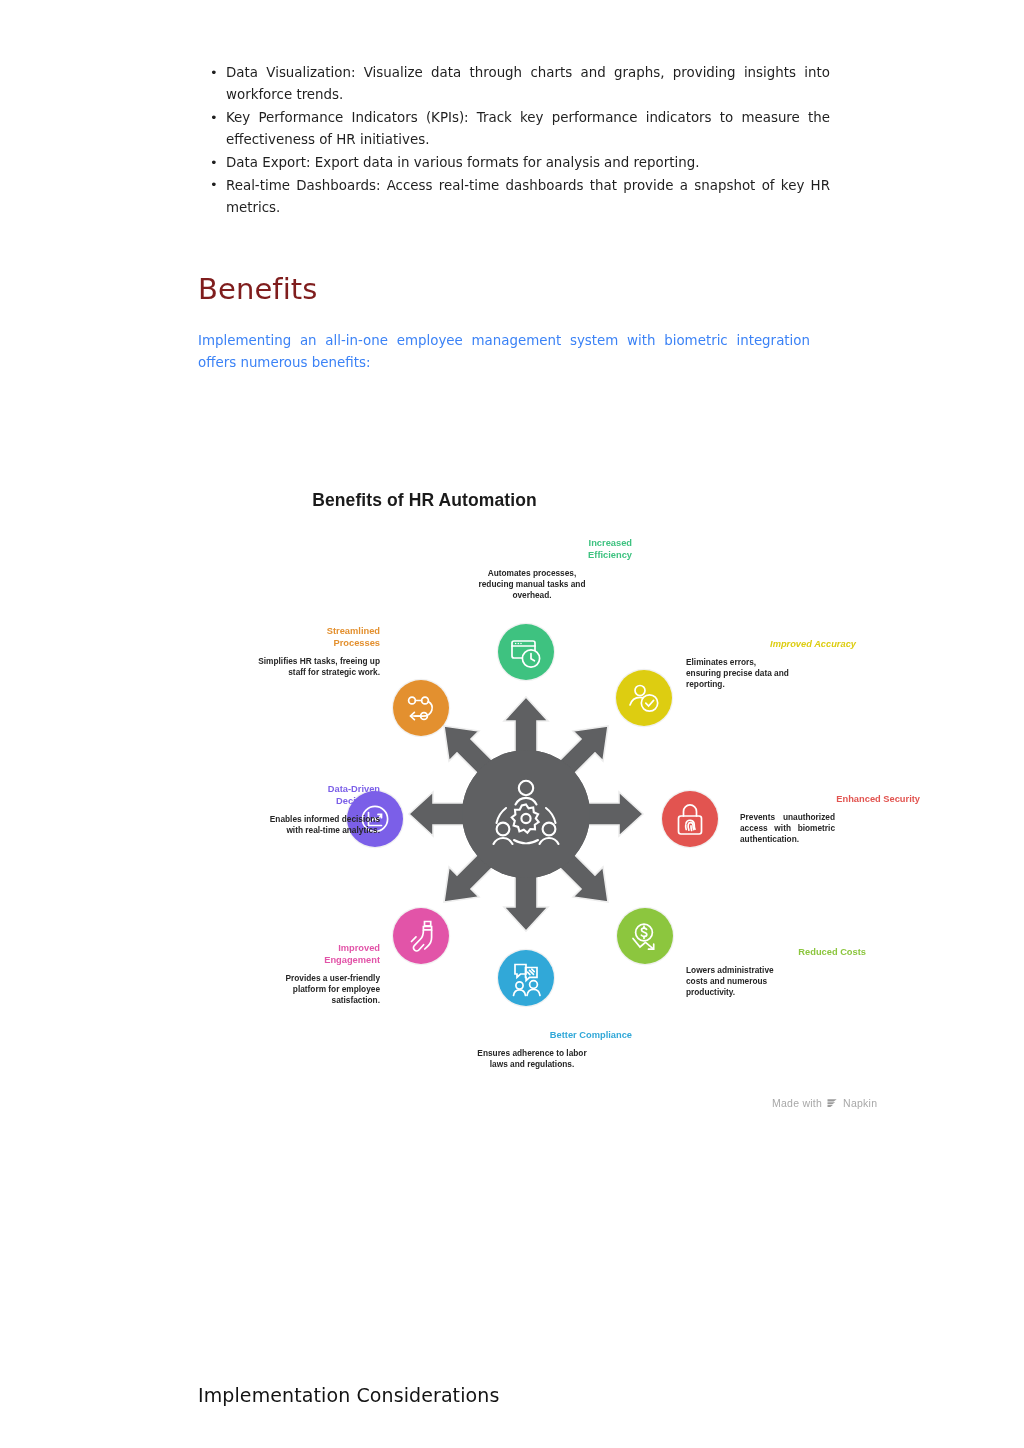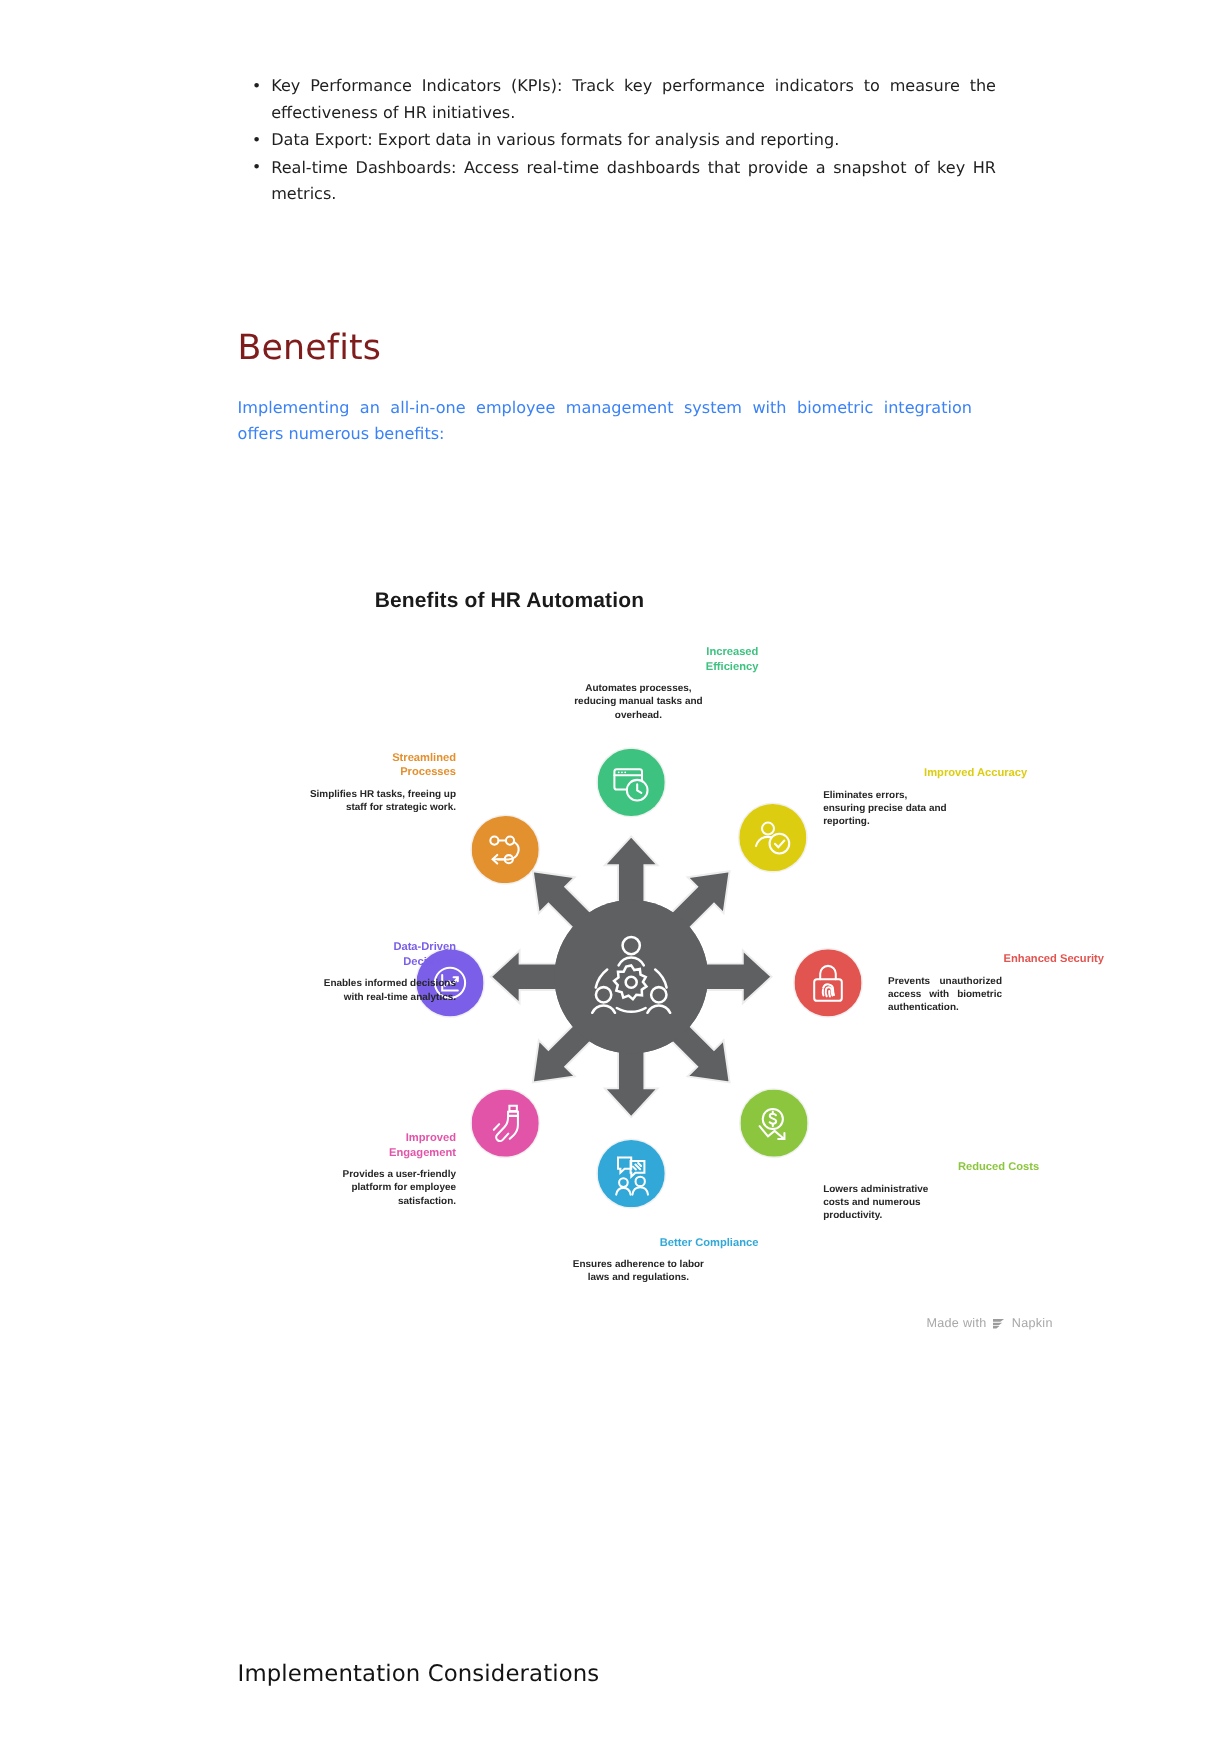--- a/index.html
+++ b/index.html
@@ -166,20 +166,21 @@
     color: #131313;
     margin: 0;
     letter-spacing: 0.1px;
   }
 </style>
 </head>
 <body>
 
 <div class="doc">
   <ul class="bullets">
+    <li>Data Visualization: Visualize data through charts and graphs, providing insights into workforce trends.</li>
     <li>Key Performance Indicators (KPIs): Track key performance indicators to measure the effectiveness of HR initiatives.</li>
     <li>Data Export: Export data in various formats for analysis and reporting.</li>
     <li>Real-time Dashboards: Access real-time dashboards that provide a snapshot of key HR metrics.</li>
   </ul>
 </div>
 
 <h2 class="section-title" style="position:absolute;left:198px;top:274px;">Benefits</h2>
 
 <p class="body-para" style="position:absolute;left:198px;top:330px;width:612px;">Implementing an all-in-one employee management system with biometric integration offers numerous benefits:</p>
 
@@ -256,21 +257,21 @@
     <circle cx="28" cy="28" r="28" fill="#ddcd11"></circle>
     <g fill="none" stroke="#ffffff" stroke-width="1.7" stroke-linecap="round">
       <circle cx="24" cy="20.5" r="5"></circle>
       <path d="M14 35c1.6-5 5.3-7.6 10-7.6 2.2 0 4.2.6 5.9 1.7"></path>
       <circle cx="33.5" cy="33" r="8.2" fill="#ddcd11"></circle>
       <path d="M29.8 33.2l2.8 2.8 5-5.6"></path>
     </g>
   </svg>
 </div>
 <div class="lbl l-align" style="left:686px;top:638px;width:170px;">
-  <span class="ttl" style="color:#ddcd11;">Improved Accuracy</span>
+  <span class="ttl" style="color:#ddcd11;font-style:italic;">Improved Accuracy</span>
   <span class="dsc" style="display:block;width:104px;">Eliminates errors, ensuring precise data and reporting.</span>
 </div>
 
 <div class="node" style="left:662px;top:791px;">
   <svg viewBox="0 0 56 56" xmlns="http://www.w3.org/2000/svg">
     <circle cx="28" cy="28" r="28" fill="#e25450"></circle>
     <g fill="none" stroke="#ffffff" stroke-width="1.7" stroke-linecap="round">
       <rect x="16.5" y="25" width="23" height="18" rx="2.4"></rect>
       <path d="M21.5 25v-4.6a6.5 6.5 0 0 1 13 0V25"></path>
       <path d="M24.2 38.5c-.6-1.6-.7-3.2-.4-4.7"></path>
@@ -290,21 +291,21 @@
     <circle cx="28" cy="28" r="28" fill="#8cc63e"></circle>
     <g fill="none" stroke="#ffffff" stroke-width="1.7" stroke-linecap="round">
       <circle cx="27" cy="24.5" r="8.4"></circle>
       <path d="M29.6 21.4c-.7-.8-1.7-1.2-2.7-1.2-1.4 0-2.4.8-2.4 1.9 0 2.6 5.3 1.6 5.3 4.3 0 1.2-1.1 2-2.6 2-1.1 0-2.1-.4-2.8-1.2"></path>
       <path d="M27 18.2v1.9M27 28.6v1.9"></path>
       <path d="M16 30.5l7 8.5 5.5-4.6 7.5 6.3"></path>
       <path d="M31.5 41.2h5.2v-5"></path>
     </g>
   </svg>
 </div>
-<div class="lbl l-align" style="left:686px;top:946px;width:180px;margin-top:20px;">
+<div class="lbl l-align" style="left:686px;top:946px;width:180px;">
   <span class="ttl" style="color:#8cc63e;">Reduced Costs</span>
   <span class="dsc" style="display:block;width:92px;">Lowers administrative costs and numerous productivity.</span>
 </div>
 
 <div class="node" style="left:498px;top:950px;">
   <svg viewBox="0 0 56 56" xmlns="http://www.w3.org/2000/svg">
     <circle cx="28" cy="28" r="28" fill="#31a8d8"></circle>
     <g fill="none" stroke="#ffffff" stroke-width="1.7" stroke-linecap="round">
       <path d="M17 14.5h11v9.5h-5.5L19 27.2V24h-2z"></path>
       <path d="M27.5 17.5h11.5v9.8h-7.5l-3.4 3.2v-3.2h-0.6z"></path>

